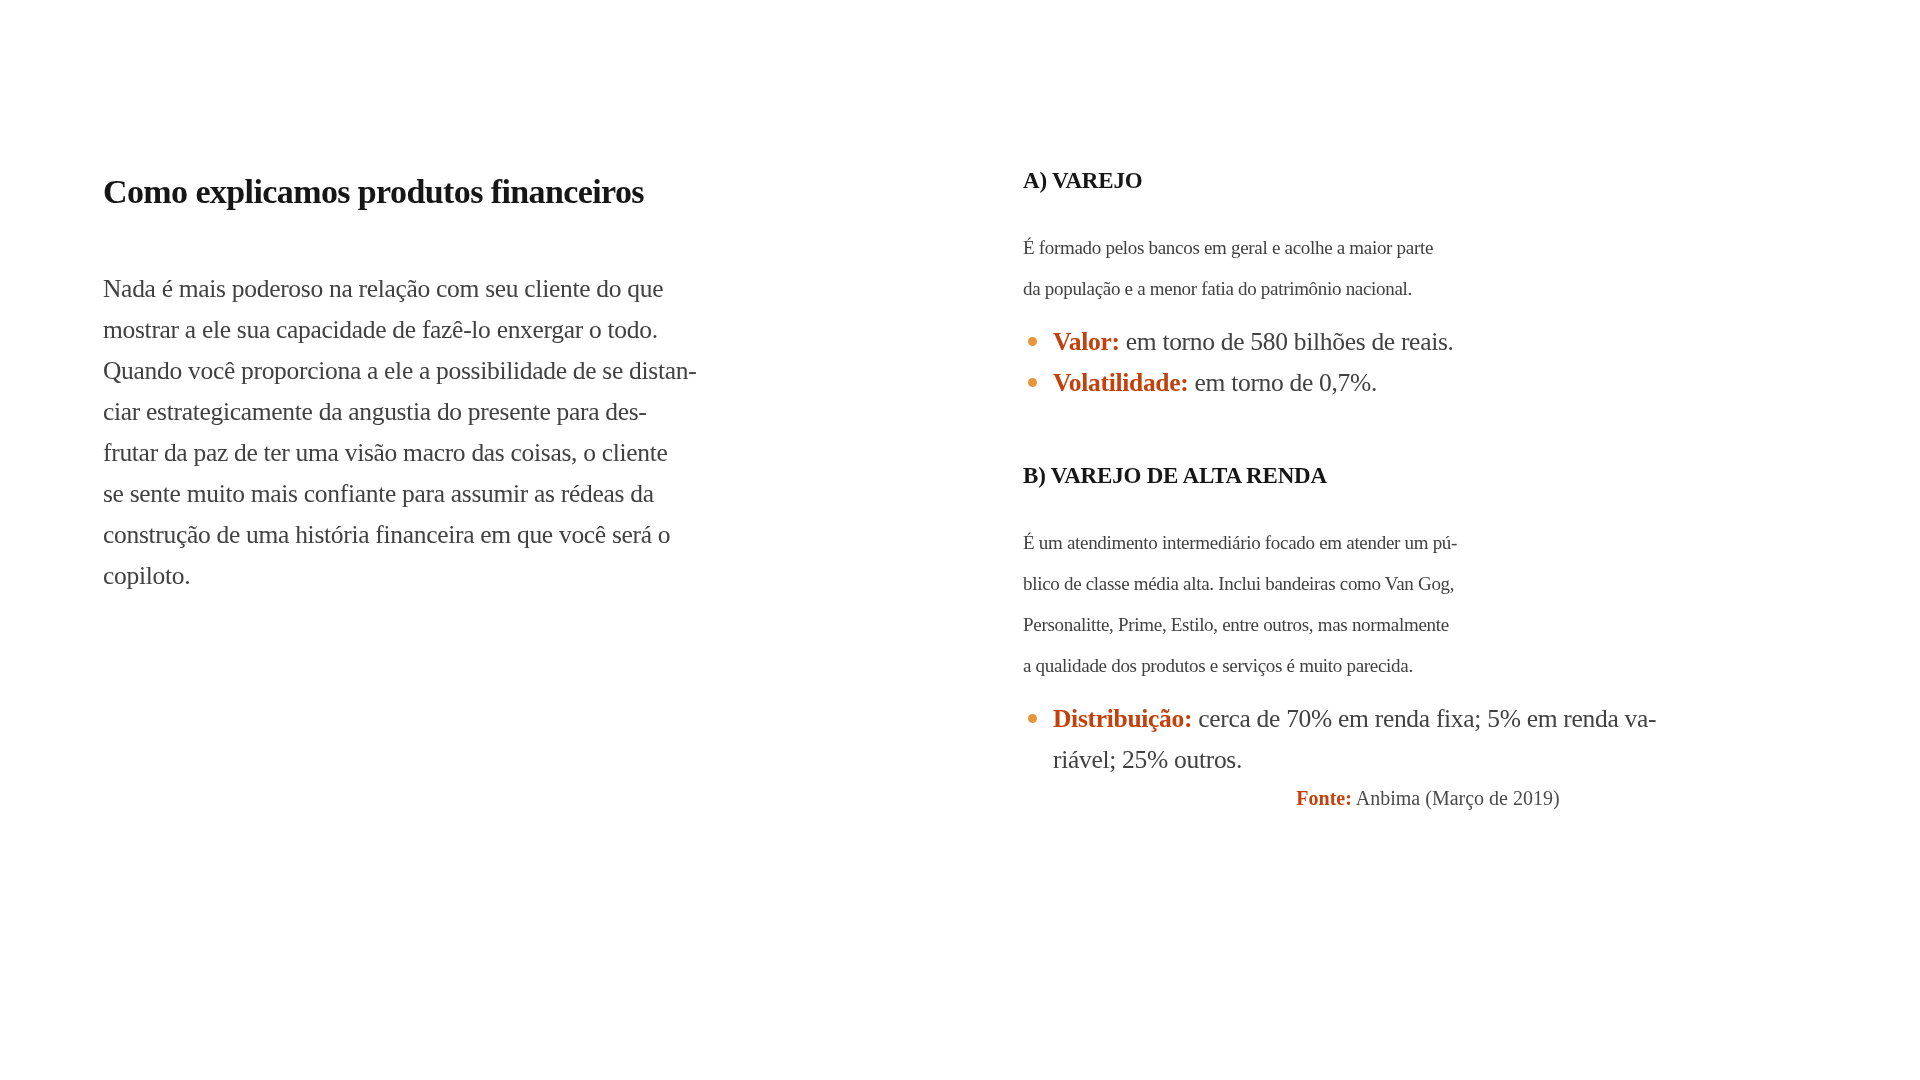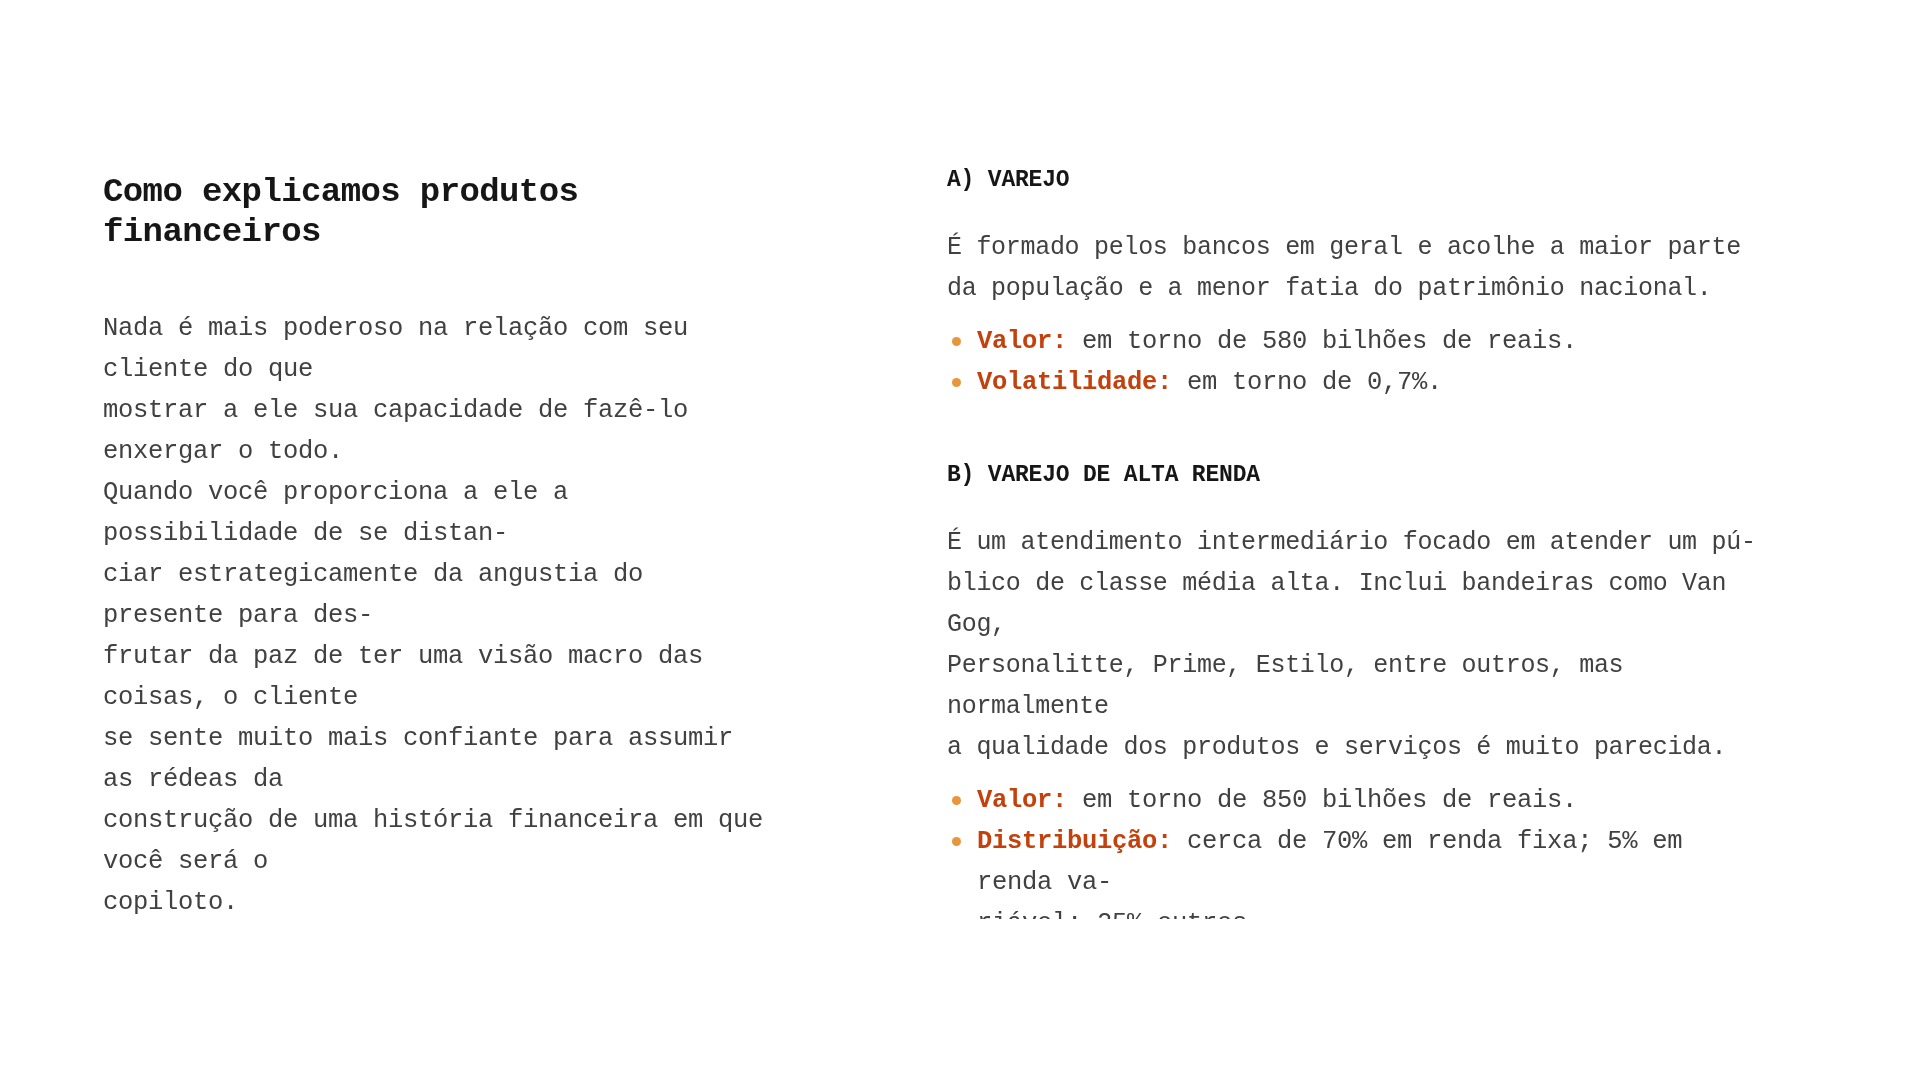--- a/index.html
+++ b/index.html
@@ -6,21 +6,21 @@
     margin: 0;
     padding: 0;
     background: #ffffff;
   }
   .page {
     position: relative;
     width: 1920px;
     height: 919px;
     background: #ffffff;
     overflow: hidden;
-    font-family: Liberation Mono, monospace;
+    font-family: Liberation Serif, serif;
   }
 
   
   .left-col {
     position: absolute;
     left: 103px;
     top: 172px;
     width: 670px;
   }
   .left-col h1 {
@@ -37,36 +37,36 @@
     line-height: 41px;
     font-weight: 300;
     letter-spacing: -0.3px;
     color: #414141;
     white-space: pre-line;
   }
 
   
   .right-col {
     position: absolute;
-    left: 947px;
+    left: 1023px;
     top: 168px;
     width: 820px;
   }
   .section-a { margin: 0 0 60px 0; }
   .right-col h2 {
     margin: 0 0 34px 0;
     font-size: 23px;
     line-height: 25px;
     font-weight: 700;
     letter-spacing: -0.2px;
     color: #161616;
   }
   .intro {
     margin: 0 0 12px 0;
-    font-size: 25px;
+    font-size: 19px;
     line-height: 41px;
     font-weight: 300;
     letter-spacing: -0.3px;
     color: #414141;
     white-space: pre-line;
   }
   ul.bullets {
     list-style: none;
     margin: 0;
     padding: 0;
@@ -141,24 +141,20 @@
     </section>
 
     <section>
       <h2>B) VAREJO DE ALTA RENDA</h2>
       <p class="intro">É um atendimento intermediário focado em atender um pú-
 blico de classe média alta. Inclui bandeiras como Van Gog,
 Personalitte, Prime, Estilo, entre outros, mas normalmente
 a qualidade dos produtos e serviços é muito parecida.</p>
       <ul class="bullets">
         <li>
-          <span class="lbl">Valor:</span>
-          <span class="txt">em torno de 850 bilhões de reais.</span>
-        </li>
-        <li>
           <span class="lbl">Distribuição:</span>
           <span class="txt">cerca de 70% em renda fixa; 5% em renda va-
 riável; 25% outros.</span>
         </li>
       </ul>
     </section>
 
     <div class="fonte">
       <span class="lbl">Fonte:</span>
       <span>Anbima (Março de 2019)</span>

